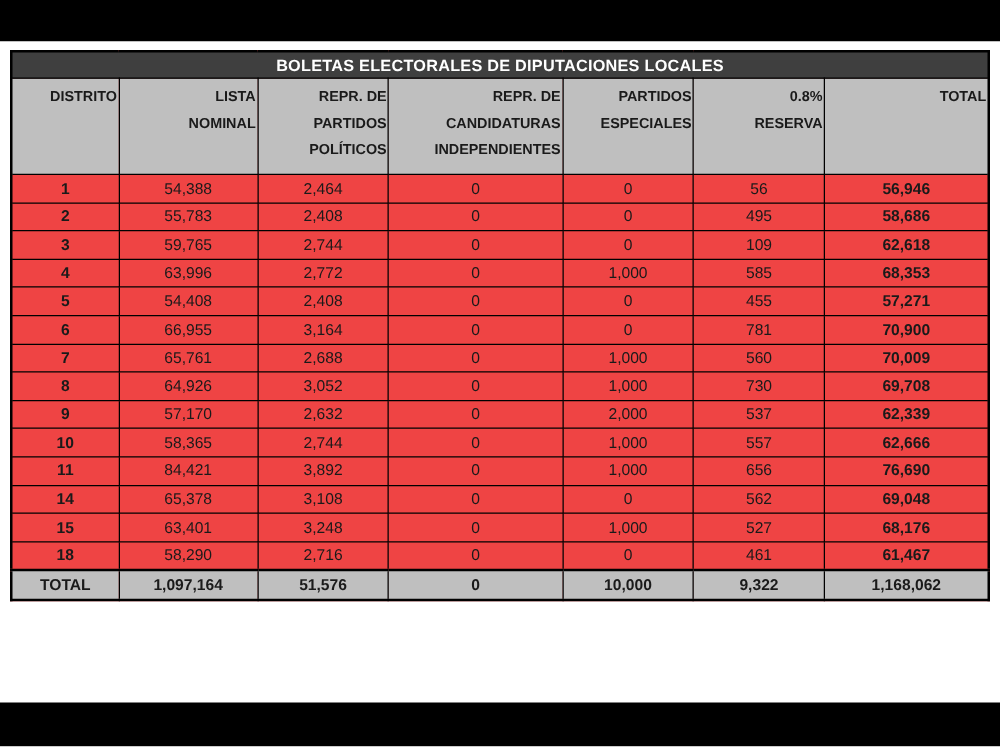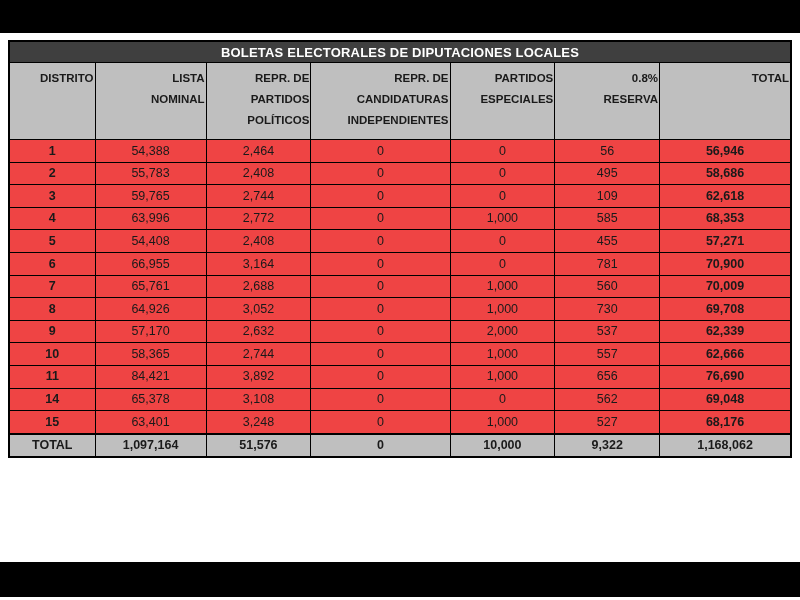--- a/index.html
+++ b/index.html
@@ -252,20 +252,29 @@
         </tr>
         <tr>
           <td class="cell b">15</td>
           <td class="cell">63,401</td>
           <td class="cell">3,248</td>
           <td class="cell">0</td>
           <td class="cell">1,000</td>
           <td class="cell">527</td>
           <td class="cell b">68,176</td>
         </tr>
+        <tr>
+          <td class="cell b">18</td>
+          <td class="cell">58,290</td>
+          <td class="cell">2,716</td>
+          <td class="cell">0</td>
+          <td class="cell">0</td>
+          <td class="cell">461</td>
+          <td class="cell b">61,467</td>
+        </tr>
         <tr class="total-row">
           <td class="cell b">TOTAL</td>
           <td class="cell b">1,097,164</td>
           <td class="cell b">51,576</td>
           <td class="cell b">0</td>
           <td class="cell b">10,000</td>
           <td class="cell b">9,322</td>
           <td class="cell b">1,168,062</td>
         </tr>
       </tbody>

